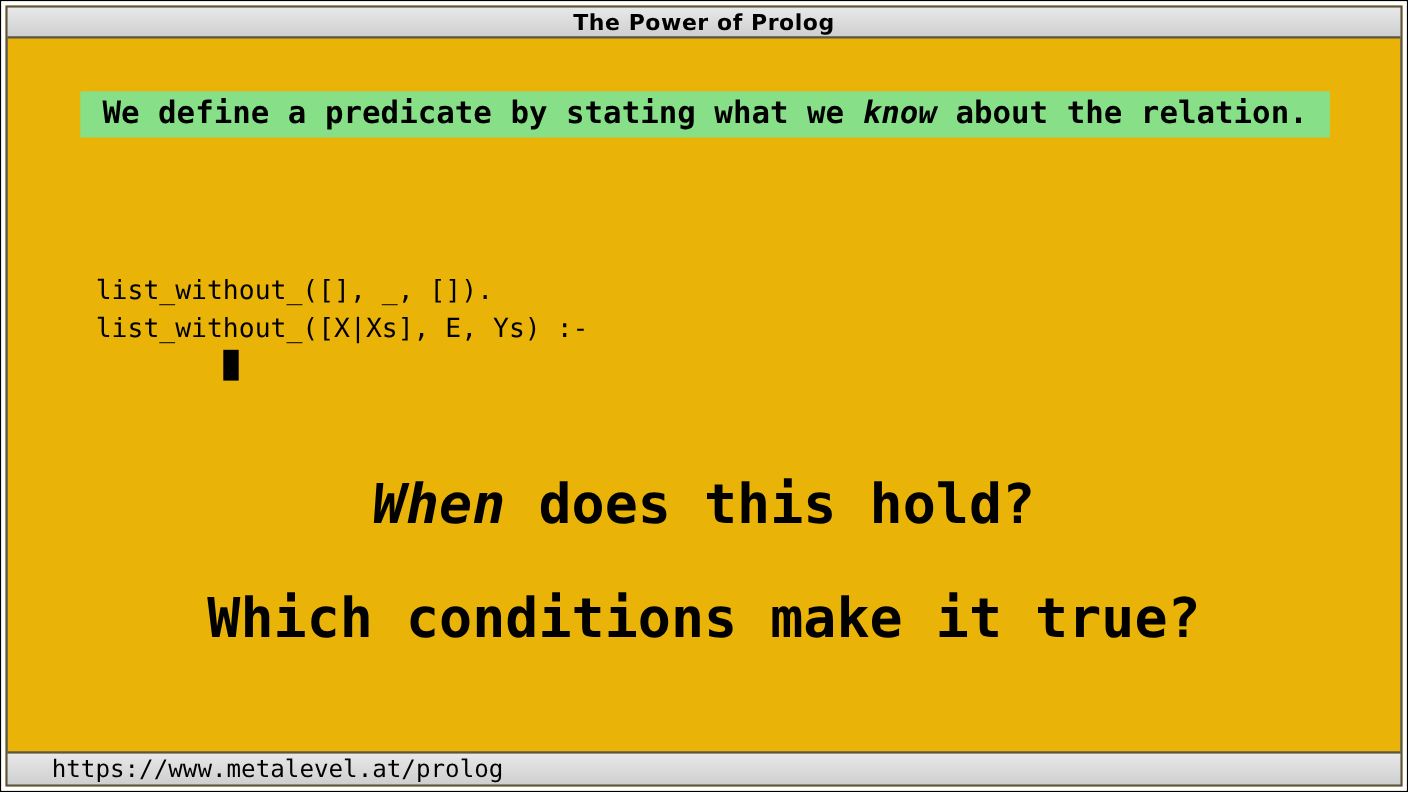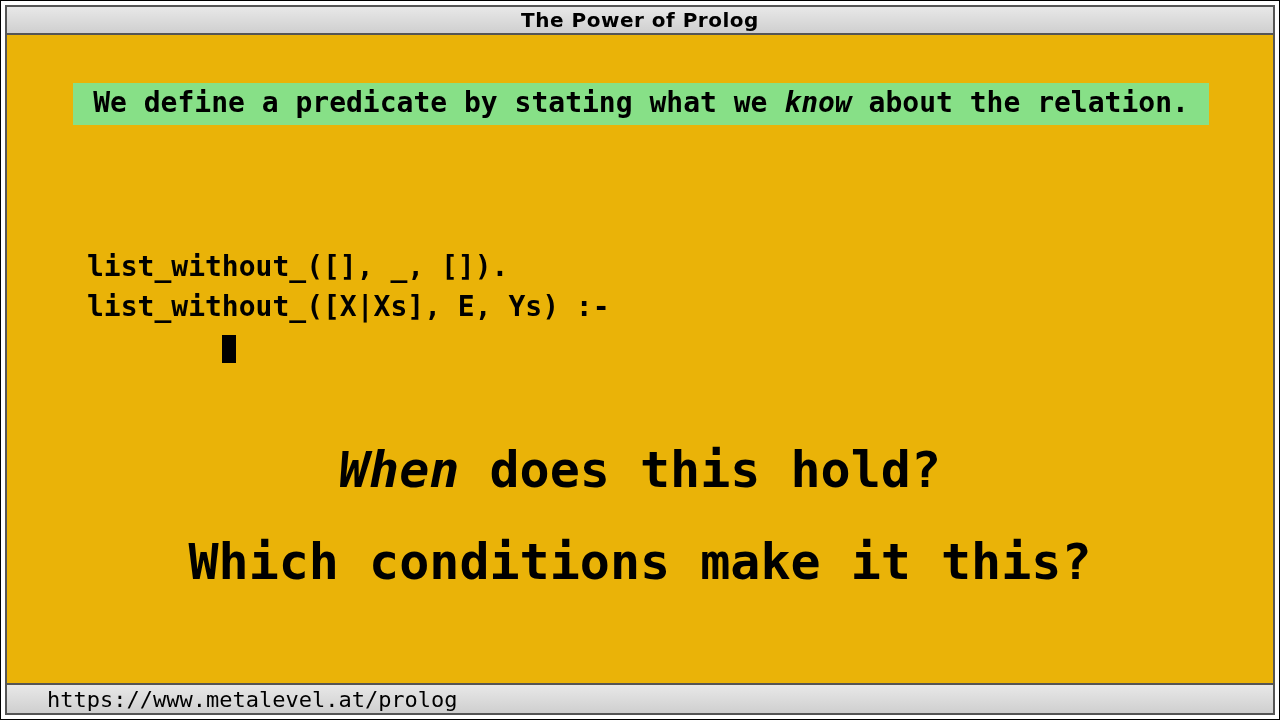--- a/index.html
+++ b/index.html
@@ -67,44 +67,42 @@
       position: absolute;
       top: 140px;
       left: 14px;
       font-size: 28px;
       color: #000;
     }
     .code {
       position: absolute;
       top: 212px;
       left: 80px;
-      font-size: 28px;
+      font-size: 24px;
       color: #000;
       line-height: 1.42;
       white-space: pre;
-      font-weight: bold;
     }
     .cursor-block {
       display: inline-block;
       width: 14px;
       height: 28px;
       background: #000;
       vertical-align: text-bottom;
       margin-left: 0;
     }
     .question1 {
       position: absolute;
       top: 394px;
       left: 0;
       right: 0;
       text-align: center;
       font-size: 50px;
       font-weight: bold;
       color: #000;
-      margin-top: 12px;
     }
     .question1 .em {
       font-style: italic;
     }
     .question2 {
       position: absolute;
       top: 498px;
       left: 0;
       right: 0;
       text-align: center;
@@ -145,21 +143,21 @@
 
       <div class="code"><span>list_without_([], _, []).</span>
 <span>list_without_([X|Xs], E, Ys) :-</span>
 <span>        </span><span class="cursor-block"></span></div>
 
       <div class="question1">
         <span class="em">When</span><span> does this hold?</span>
       </div>
 
       <div class="question2">
-        <span class="em">Which conditions</span><span> make it this?</span>
+        <span class="em">Which conditions</span><span> make it true?</span>
       </div>
 
     </div>
 
     <div class="statusbar">
       <span>https://www.metalevel.at/prolog</span>
     </div>
 
   </div>
 </div>

